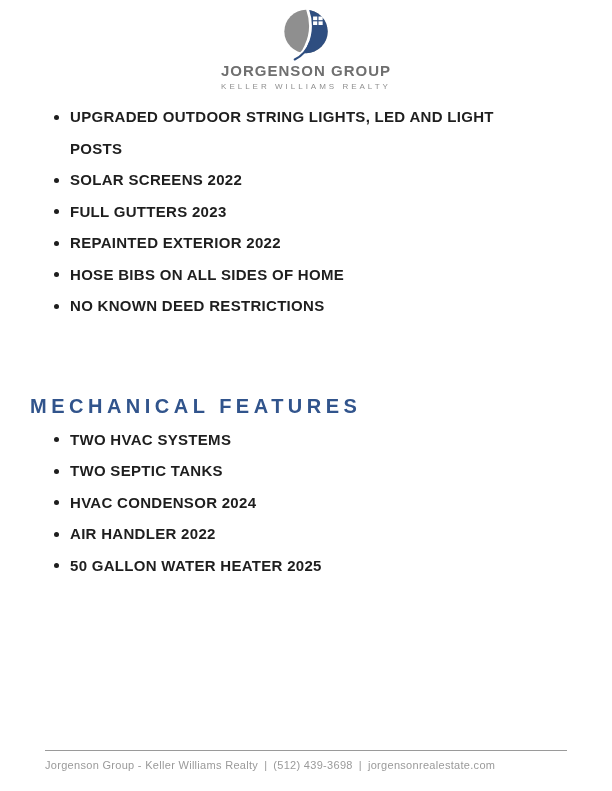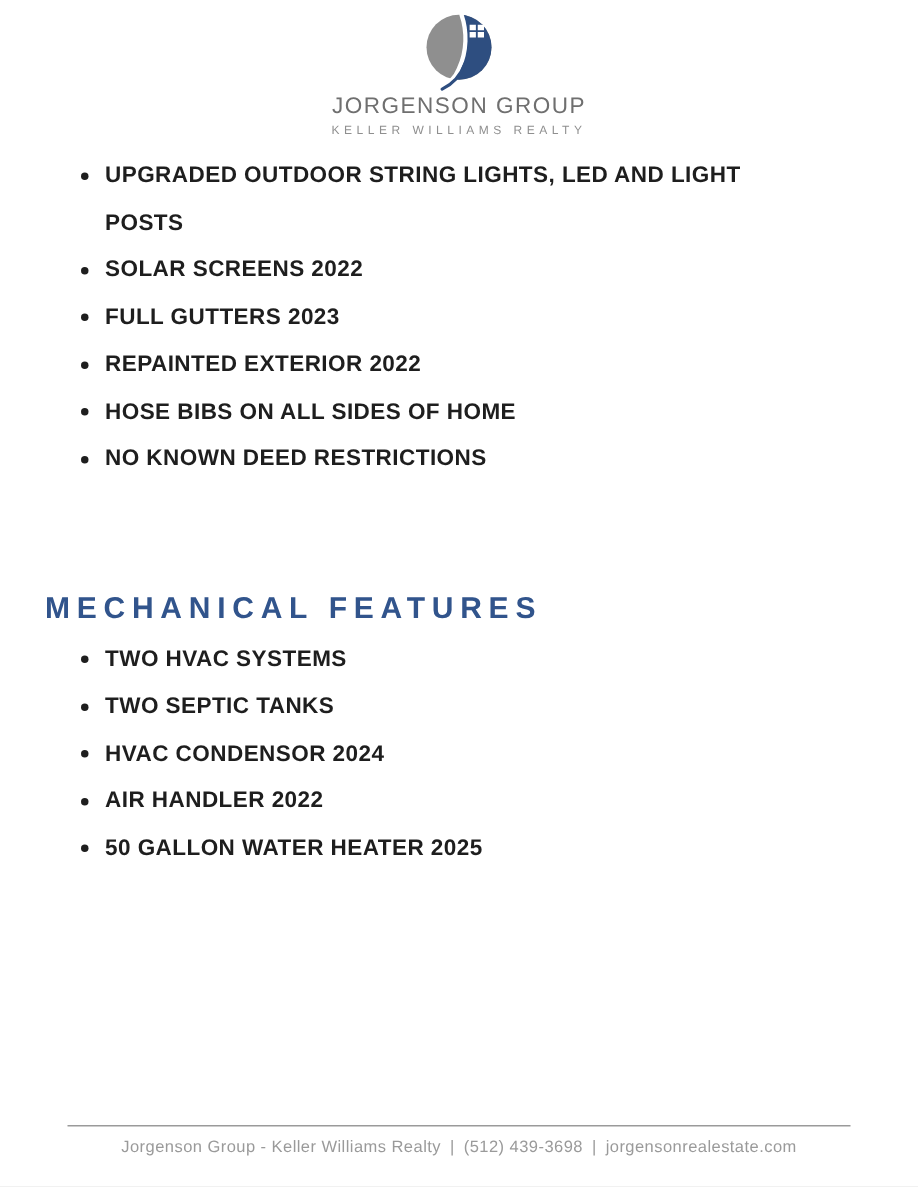--- a/index.html
+++ b/index.html
@@ -12,21 +12,21 @@
     font-family: "Liberation Sans", sans-serif;
     overflow: hidden;
   }
 
   
   .logo-block { padding-top: 7px; text-align: center; }
   .logo-mark { display: block; margin: 0 auto; }
   .brand-name {
     margin-top: 1px;
     font-size: 15px;
-    font-weight: 400;
+    font-weight: 700;
     color: #6f6f6f;
     letter-spacing: 1px;
   }
   .brand-sub {
     margin-top: 3px;
     font-size: 8px;
     font-weight: 400;
     color: #8f8f8f;
     letter-spacing: 3px;
   }
@@ -69,21 +69,20 @@
   ul.mech-list { margin-top: 6px; }
 
   
   .footer {
     position: absolute;
     left: 45px;
     right: 45px;
     bottom: 20px;
     border-top: 1.2px solid #9a9a9a;
     padding-top: 8px;
-    text-align: center;
     font-size: 11px;
     color: #9a9a9a;
     letter-spacing: 0.3px;
     white-space: nowrap;
   }
   .footer .sep { margin: 0 6px; }
 </style>
 </head>
 <body>
 

